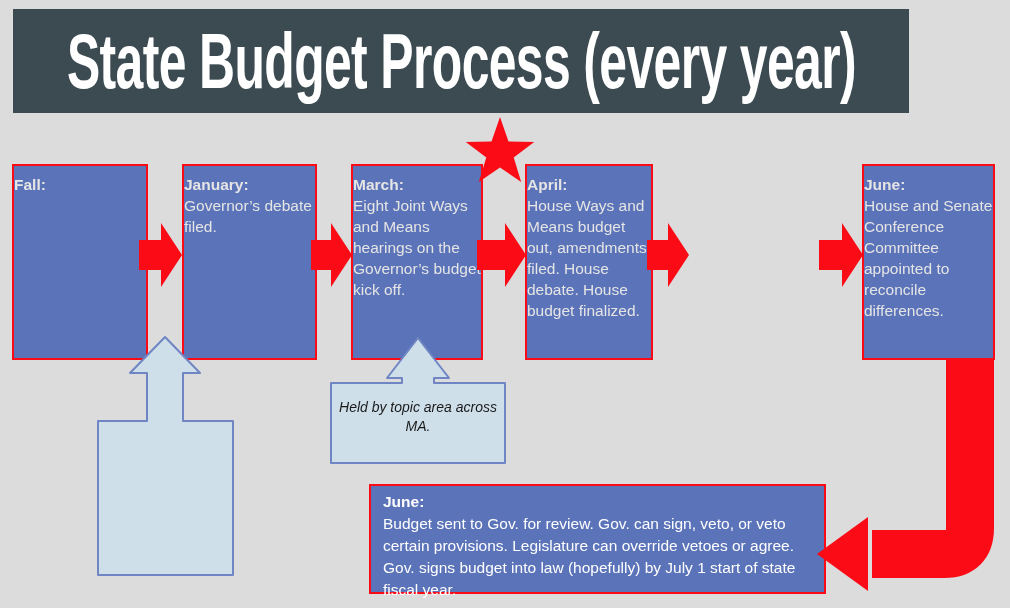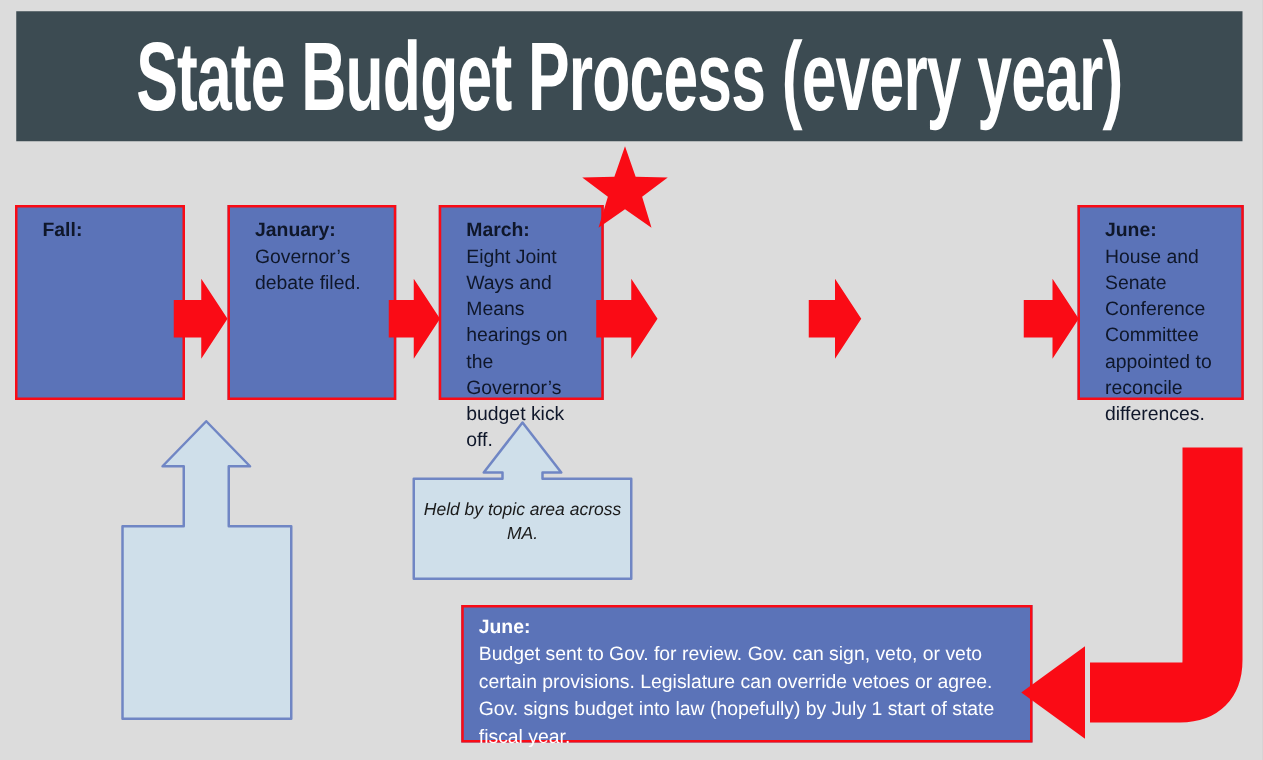--- a/index.html
+++ b/index.html
@@ -1,28 +1,28 @@
 <!DOCTYPE html>
 <html><head>
 <meta charset="utf-8">
 <style>
   html,body{margin:0;padding:0;}
   body{font-family:"Liberation Sans",sans-serif;background:#bfbfbf;}
   .canvas{position:relative;width:1010px;height:608px;background:#dcdcdc;overflow:hidden;}
 
   
-  .header{position:absolute;left:13px;top:9px;width:981px;height:104px;background:#3c4b52;
+  .header{position:absolute;left:13px;top:9px;width:896px;height:104px;background:#3c4b52;
           display:flex;align-items:center;justify-content:center;z-index:1;}
   .header .title{color:#ffffff;font-size:78px;font-weight:bold;white-space:nowrap;
           transform:scaleX(0.64);letter-spacing:-1px;line-height:1;}
 
   
-  .step-box{position:absolute;top:164px;height:156px;background:#5b73b8;border:2px solid #fa0b15;
-            box-sizing:border-box;color:#0f172a;font-size:15.5px;line-height:21px;
-            padding:8px 20px;z-index:1;}
+  .step-box{position:absolute;top:164px;height:196px;background:#5b73b8;border:2px solid #fa0b15;
+            box-sizing:border-box;color:#e5e5e5;font-size:15.5px;line-height:21px;
+            padding:8px 0;z-index:1;}
   .step-box .hd{font-weight:bold;}
   .b-fall{left:12px;width:136px;}
   .b-jan{left:182px;width:135px;}
   .b-mar{left:351px;width:132px;}
   .b-apr{left:525px;width:128px;}
   .b-may{left:688px;width:137px;}
   .b-jun{left:862px;width:133px;}
 
   
   .final-box{position:absolute;left:369px;top:484px;width:457px;height:110px;background:#5b73b8;
@@ -55,20 +55,24 @@
   <div class="step-box b-jan">
     <div class="hd">January:</div>
     <div class="bd">Governor’s debate filed.</div>
   </div>
 
   <div class="step-box b-mar">
     <div class="hd">March:</div>
     <div class="bd">Eight Joint Ways and Means hearings on the Governor’s budget kick off.</div>
   </div>
 
+  <div class="step-box b-apr">
+    <div class="hd">April:</div>
+    <div class="bd">House Ways and Means budget out, amendments filed. House debate. House budget finalized.</div>
+  </div>
 
 
   <div class="step-box b-jun">
     <div class="hd">June:</div>
     <div class="bd">House and Senate Conference Committee appointed to reconcile differences.</div>
   </div>
 
   <div class="final-box">
     <div class="hd">June:</div>
     <div class="bd">Budget sent to Gov. for review. Gov. can sign, veto, or veto certain provisions. Legislature can override vetoes or agree. Gov. signs budget into law (hopefully) by July 1 start of state fiscal year.</div>

